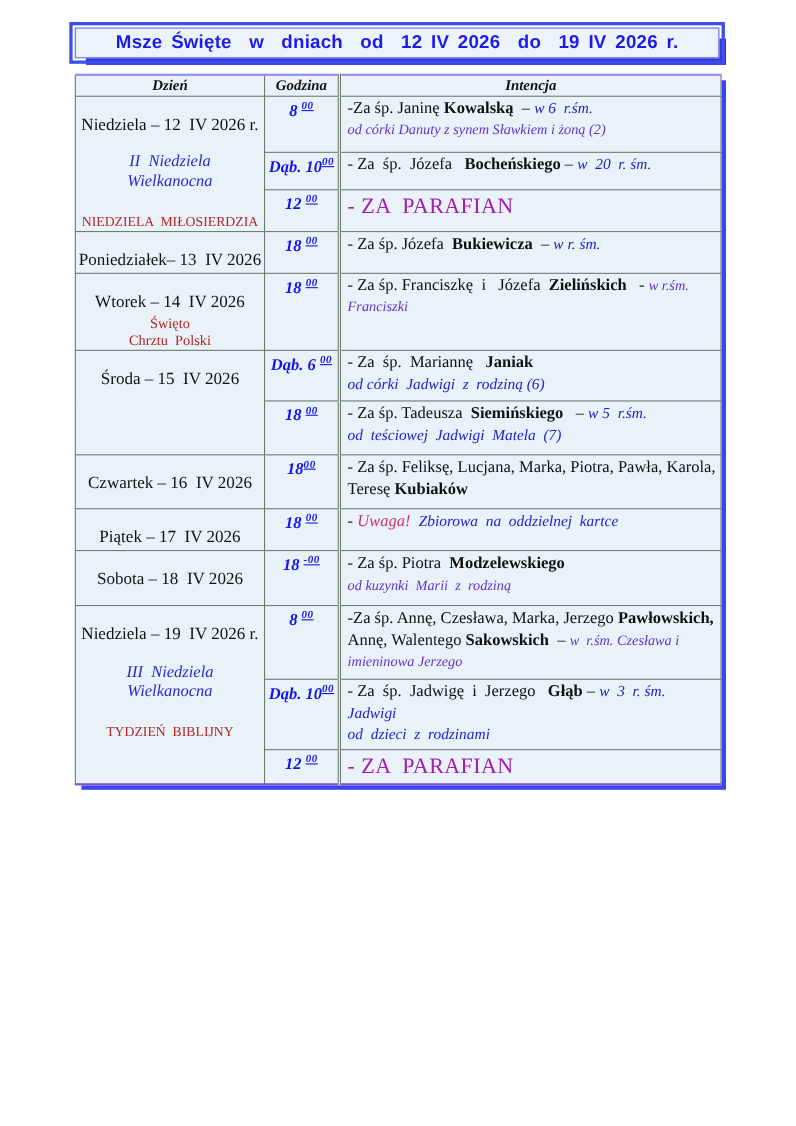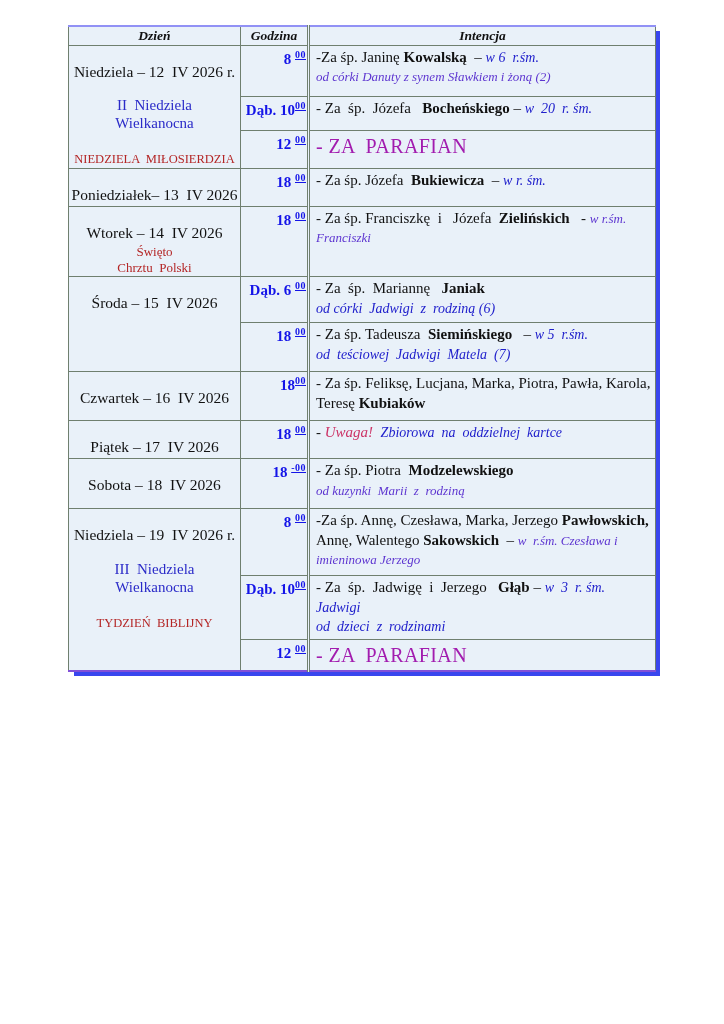--- a/index.html
+++ b/index.html
@@ -57,47 +57,50 @@
   tbody tr:nth-child(5)>td{height:64px}  tbody tr:nth-child(6)>td{height:46px}
   tbody tr:nth-child(7)>td{height:49px}  tbody tr:nth-child(8)>td{height:49px}
   tbody tr:nth-child(9)>td{height:26px}  tbody tr:nth-child(10)>td{height:50px}
   tbody tr:nth-child(11)>td{height:67px} tbody tr:nth-child(12)>td{height:47px}
   tbody tr:nth-child(13)>td{height:30px}
 
   
   td.day-cell{text-align:center;padding-top:3px;}
   .day-line{white-space:pre;line-height:1.2;}
   .day-line.date{font-size:15.5px;color:#111;margin-top:14px;}
-  .day-line.subtitle{font-size:15px;color:var(--subtitle_blue,#2a2ac8);}
+  .day-line.subtitle{font-size:15px;color:var(--subtitle_blue,#2a2ac8);font-style:italic;}
   .day-line.date + .day-line.subtitle{margin-top:15px;}
   .day-line.feast{font-size:12.5px;font-weight:normal;color:var(--feast_red,#b42626);}
   .day-line.subtitle + .day-line.feast{margin-top:20px;}
   .day-line.date + .day-line.feast{margin-top:2px;font-size:13px;}
   .day-line.feast + .day-line.feast{margin-top:0;font-size:13px;}
 
   
-  td.time-cell{text-align:right;padding-top:3px;white-space:pre;
-    color:var(--time_blue,#1414e8);font-weight:bold;font-size:15px;}
+  td.time-cell{text-align:center;padding-top:3px;white-space:pre;
+    color:var(--time_blue,#1414e8);font-weight:bold;font-size:15px;font-style:italic;}
   .sup{font-size:10px;vertical-align:super;text-decoration:underline;letter-spacing:.5px;}
 
   
   td.intention-cell{padding:2px 4px 2px 6px;}
   .int-line{white-space:pre-wrap;line-height:1.3;font-size:15px;}
   .seg-n{color:#111;}
   .seg-b{color:#111;font-weight:bold;}
   .seg-B{color:#a21caf;font-weight:normal;font-size:20px;letter-spacing:.4px;}
   .seg-bi{color:var(--annotation_blue,#2121cc);font-style:italic;font-size:14px;}
   .seg-pi{color:var(--annotation_purple,#5d35d0);font-style:italic;font-size:13px;}
   .seg-ri{color:var(--uwaga_red,#cc3366);font-style:italic;font-size:15px;}
 </style>
 </head>
 <body>
 
 <div class="page">
 
+  <div class="title-box">
+    <span>Msze Święte  w  dniach  od  12 IV 2026  do  19 IV 2026 r.</span>
+  </div>
 
   <table class="schedule">
     <colgroup>
       <col class="c-day">
         <col class="c-time">
         <col class="c-int">
     </colgroup>
     <thead>
       <tr>
         <th class="h-day">Dzień</th>

